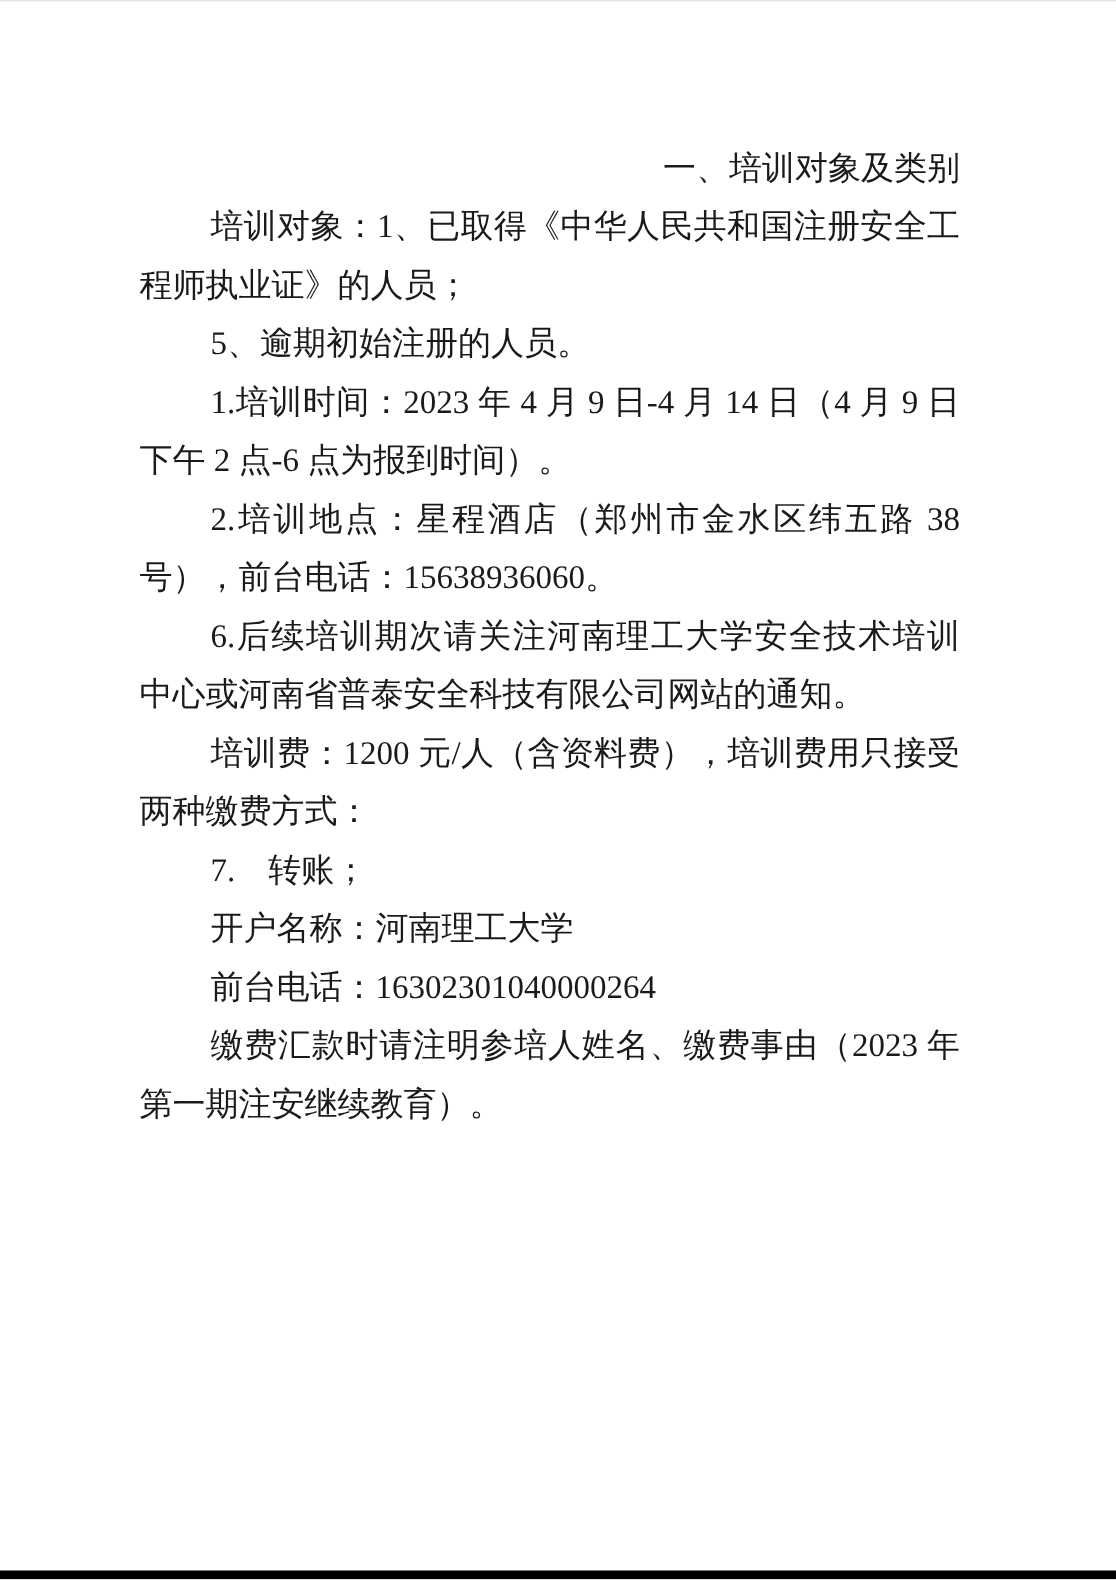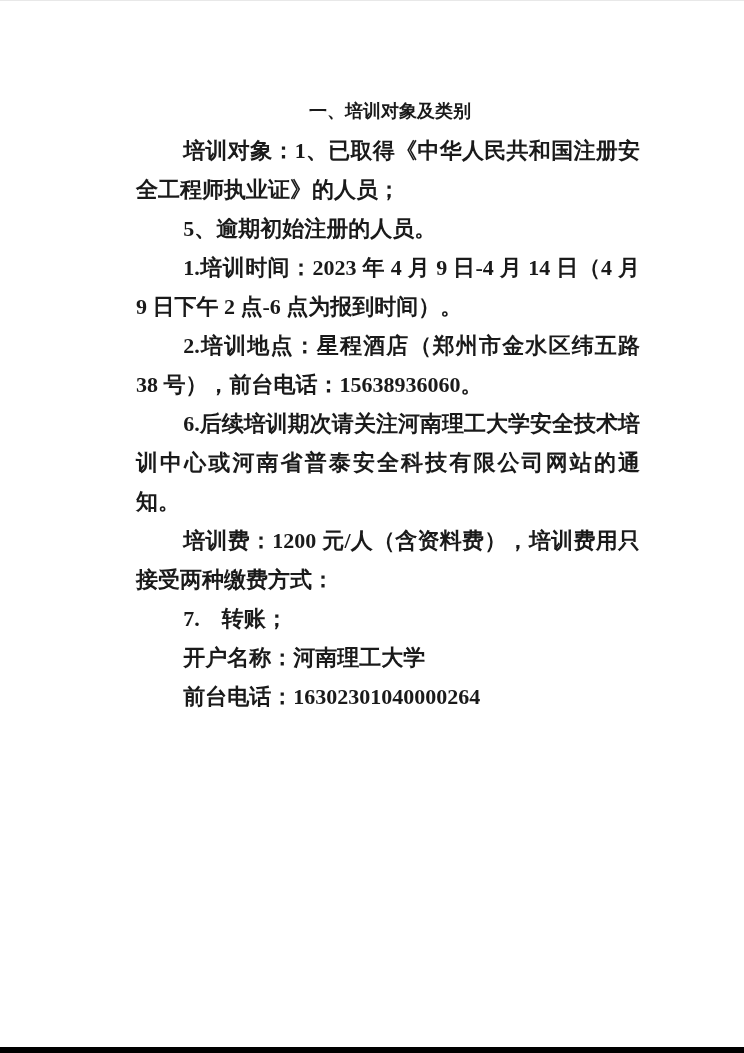--- a/index.html
+++ b/index.html
@@ -32,44 +32,44 @@
     top:92px;
     left:93px;
     width:547px;
     font-size:22px;
     line-height:39px;
     text-align:justify;
     text-justify:inter-ideograph;
   }
   .para{
     text-indent:2.15em;
-    font-weight:bold;
-    margin-left:43px;
+    font-weight:normal;
   }
   .heading{
     text-indent:2.6em;
-    font-weight:bold;
-    font-size:18px;
+    font-weight:normal;
+    font-size:22px;
     line-height:39px;
-    text-align:center;
+    text-align:right;
   }
 </style>
 </head>
 <body>
 
 <div class="page">
   <div class="top-edge"></div>
 
   <div class="content">
     <div class="heading">一、培训对象及类别</div>
     <div class="para">培训对象：1、已取得《中华人民共和国注册安全工程师执业证》的人员；</div>
     <div class="para">5、逾期初始注册的人员。</div>
     <div class="para">1.培训时间：2023 年 4 月 9 日-4 月 14 日（4 月 9 日下午 2 点-6 点为报到时间）。</div>
     <div class="para">2.培训地点：星程酒店（郑州市金水区纬五路 38 号），前台电话：15638936060。</div>
     <div class="para">6.后续培训期次请关注河南理工大学安全技术培训中心或河南省普泰安全科技有限公司网站的通知。</div>
     <div class="para">培训费：1200 元/人（含资料费），培训费用只接受两种缴费方式：</div>
     <div class="para">7.　转账；</div>
     <div class="para">开户名称：河南理工大学</div>
     <div class="para">前台电话：16302301040000264</div>
+    <div class="para">缴费汇款时请注明参培人姓名、缴费事由（2023 年第一期注安继续教育）。</div>
   </div>
 
   <div class="bottom-edge"></div>
 </div>
 
 </body></html>

